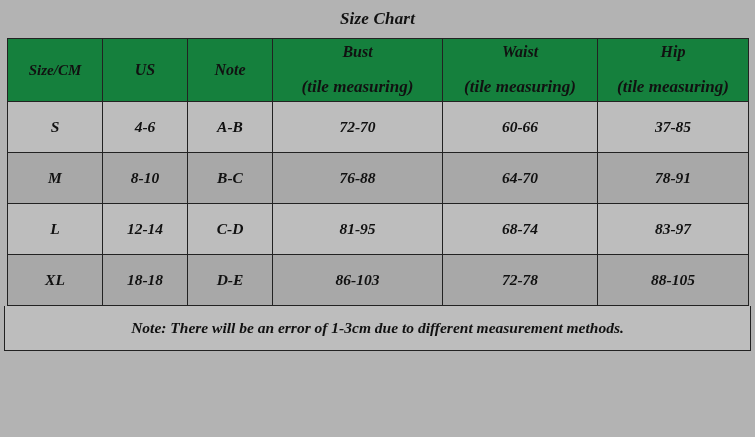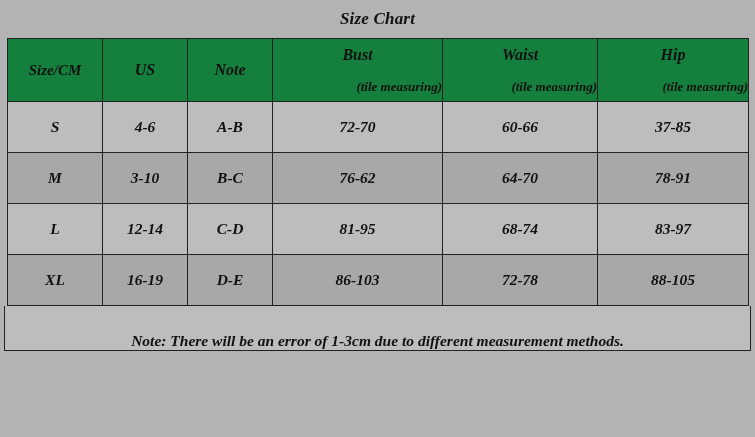--- a/index.html
+++ b/index.html
@@ -52,25 +52,24 @@
   thead th {
     height: 62px;
     font-size: 16px;
     line-height: 1.25;
   }
   thead th.small-head {
     font-size: 15px;
   }
   thead th .sub {
     display: block;
-    font-size: 13px;
+    font-size: 17px;
     font-weight: bold;
     font-style: italic;
     margin-top: 14px;
-    text-align: right;
   }
   tbody td {
     height: 50px;
     font-size: 15.5px;
   }
   tbody tr.shade td {
     background: #a8a8a8;
   }
   tbody tr.plain td {
     background: #bdbdbd;
@@ -81,21 +80,21 @@
   col.c4 { width: 170px; }
   col.c5 { width: 155px; }
   col.c6 { width: 151px; }
   .note-bar {
     margin: 0 4px;
     height: 44px;
     border: 1px solid #222222;
     border-top: none;
     background: #bdbdbd;
     display: flex;
-    align-items: flex-end;
+    align-items: center;
     justify-content: center;
     font-size: 15.5px;
     font-style: italic;
     font-weight: bold;
     color: #111111;
   }
   .bottom-pad {
     flex: 1;
   }
 </style>
@@ -146,37 +145,37 @@
       <tr class="plain">
         <td>S</td>
         <td>4-6</td>
         <td>A-B</td>
         <td>72-70</td>
         <td>60-66</td>
         <td>37-85</td>
       </tr>
       <tr class="shade">
         <td>M</td>
-        <td>3-10</td>
+        <td>8-10</td>
         <td>B-C</td>
-        <td>76-62</td>
+        <td>76-88</td>
         <td>64-70</td>
         <td>78-91</td>
       </tr>
       <tr class="plain">
         <td>L</td>
         <td>12-14</td>
         <td>C-D</td>
         <td>81-95</td>
         <td>68-74</td>
         <td>83-97</td>
       </tr>
       <tr class="shade">
         <td>XL</td>
-        <td>16-19</td>
+        <td>18-18</td>
         <td>D-E</td>
         <td>86-103</td>
         <td>72-78</td>
         <td>88-105</td>
       </tr>
     </tbody>
   </table>
 
   <div class="note-bar">
     <span>Note: There will be an error of 1-3cm due to different measurement methods.</span>

